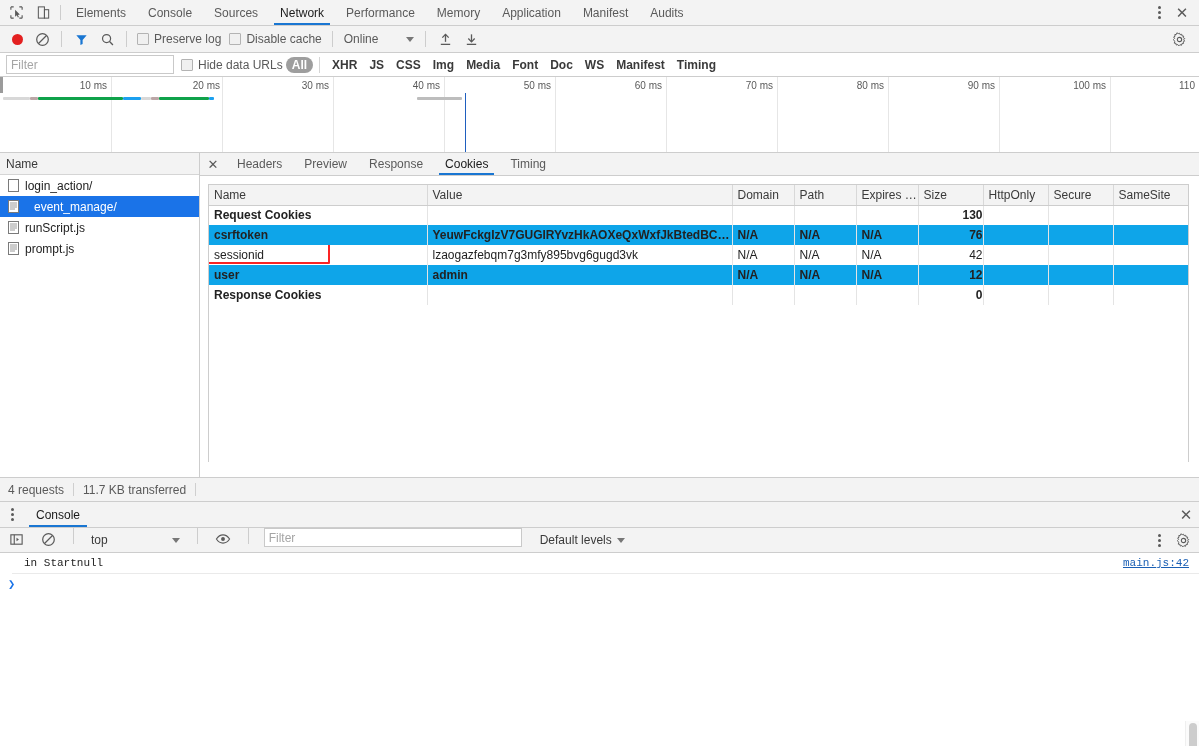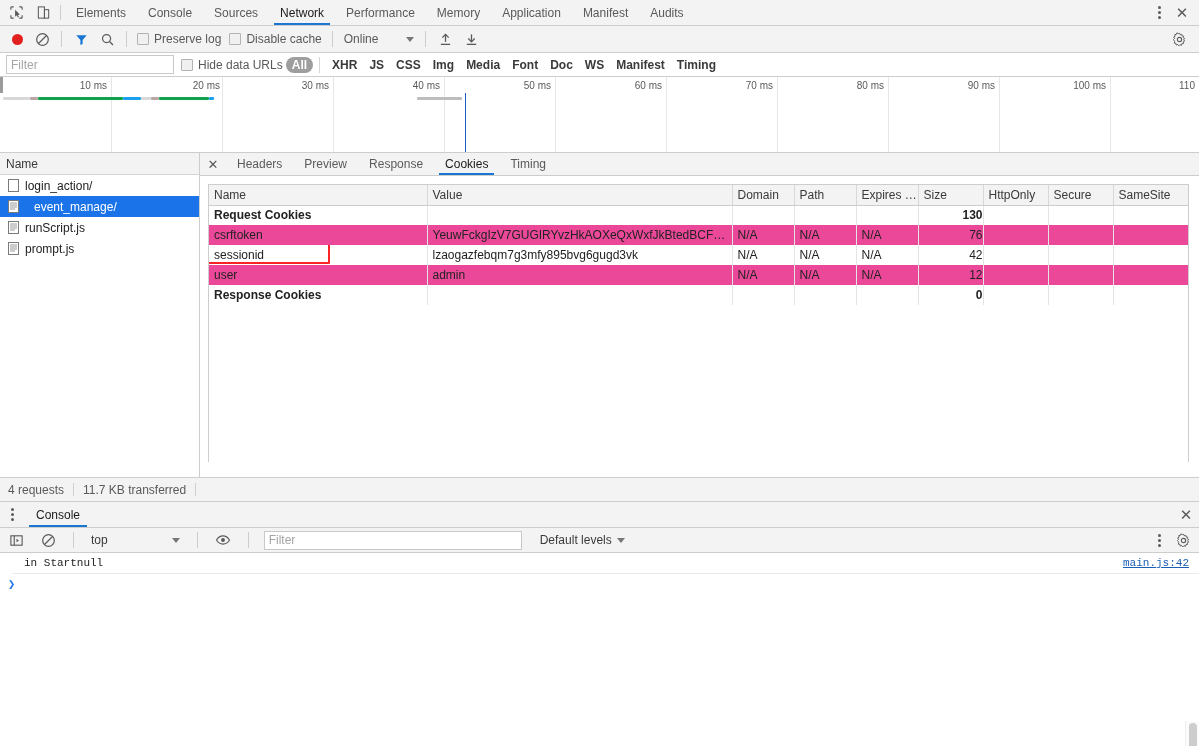--- a/index.html
+++ b/index.html
@@ -292,21 +292,21 @@
     padding: 0 0 0 5px;
     border-right: 1px solid #e4e4e4;
     color: #222;
     overflow: hidden;
     white-space: nowrap;
     text-overflow: ellipsis;
     vertical-align: middle;
   }
   table.cookies td:last-child { border-right: none; }
   tr.grp td { font-weight: bold; }
-  tr.striped { background: #ec4899; }
+  tr.striped { background: #0ea5e9; font-weight: bold; }
   td.num { text-align: right; padding-right: 5px; }
   td.sz-bold { font-weight: bold; }
   .hl-cell { position: relative; }
   .hl-box {
     position: absolute;
     left: -3px; top: -3px;
     width: 124px; height: 22px;
     border: 2px solid #fb2424;
     border-radius: 1px;
     pointer-events: none;
@@ -344,21 +344,21 @@
   }
   .drawer-tab.selected::after {
     content:""; position:absolute; left:5px; right:5px; bottom:0; height:2px; background:#1976d2;
   }
   .drawer-close {
     margin-left:auto; width:26px; display:flex;align-items:center;justify-content:center;
     font-size:15px;color:#5a5a5a;cursor:pointer;
   }
   .console-toolbar {
     height: 25px;
-    display: flex; align-items: center;
+    display: flex; 
     background: #f3f3f3;
     border-bottom: 1px solid #cdcdcd;
     padding: 0 4px;
     gap: 8px;
   }
   .ctx-sel {
     display:flex; align-items:center;
     font-size:12px; color:#3a3a3a;
     padding:0 4px; cursor:pointer; gap: 64px;
   }

